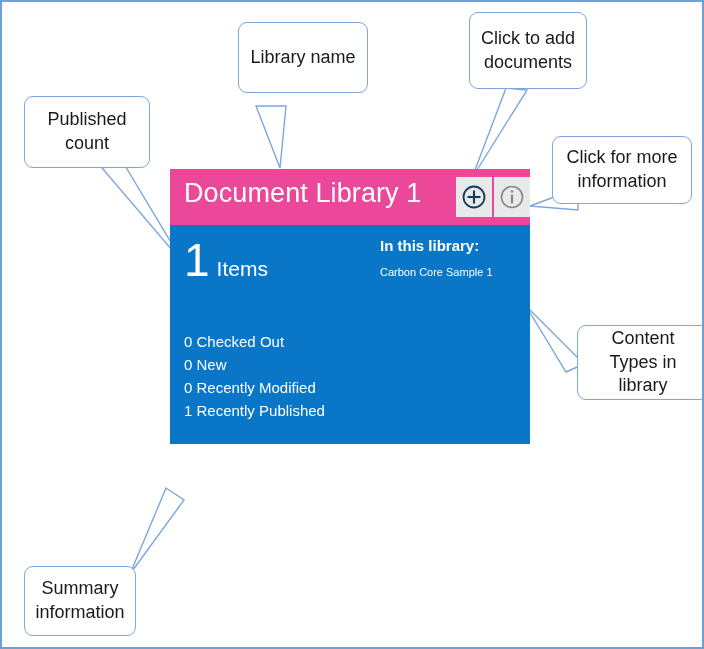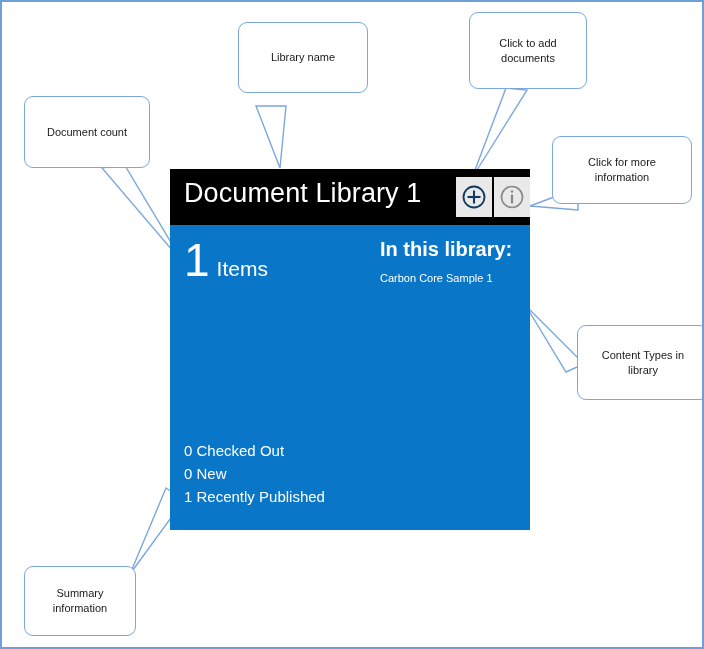--- a/index.html
+++ b/index.html
@@ -25,21 +25,21 @@
     top: 167px;
     width: 360px;
     height: 361px;
   }
   .tile-header {
     position: absolute;
     left: 0;
     top: 0;
     width: 360px;
     height: 56px;
-    background: #000000;
+    background: #ec4899;
     box-sizing: border-box;
   }
   .tile-title {
     position: absolute;
     left: 14px;
     top: 9px;
     color: #ffffff;
     font-size: 27px;
     font-weight: 400;
     letter-spacing: 0.1px;
@@ -61,21 +61,21 @@
     justify-content: center;
     cursor: pointer;
   }
   .icon-btn svg { display: block; }
 
   .tile-body {
     position: absolute;
     left: 0;
     top: 56px;
     width: 360px;
-    height: 305px;
+    height: 219px;
     background: #0a76c8;
     box-sizing: border-box;
   }
 
   .count-block {
     position: absolute;
     left: 14px;
     top: 12px;
     color: #ffffff;
     white-space: nowrap;
@@ -92,21 +92,21 @@
     margin-left: 7px;
   }
 
   .library-block {
     position: absolute;
     left: 210px;
     top: 12px;
     color: #ffffff;
   }
   .library-heading {
-    font-size: 20px;
+    font-size: 15px;
     font-weight: 600;
     line-height: 1.25;
     white-space: nowrap;
   }
   .library-item {
     font-size: 11px;
     font-weight: 400;
     line-height: 1.5;
     margin-top: 8px;
     max-width: 120px;
@@ -130,21 +130,21 @@
     position: absolute;
     border: 1.4px solid #7ba7dd;
     border-radius: 9px;
     background: #ffffff;
     box-sizing: border-box;
     display: flex;
     align-items: center;
     justify-content: center;
     text-align: center;
     color: #1a1a1a;
-    font-size: 11px;
+    font-size: 18px;
     line-height: 1.32;
     padding: 4px 8px;
   }
 
   .tail {
     position: absolute;
     overflow: visible;
     pointer-events: none;
   }
   .tail polygon {
@@ -227,27 +227,28 @@
       </div>
 
       <div class="library-block">
         <div class="library-heading">In this library:</div>
         <div class="library-item">Carbon Core Sample 1</div>
       </div>
 
       <div class="summary-block">
         <div class="summary-line">0 Checked Out</div>
         <div class="summary-line">0 New</div>
+        <div class="summary-line">0 Recently Modified</div>
         <div class="summary-line">1 Recently Published</div>
       </div>
 
     </div>
   </div>
 
-  <div class="callout" id="co-doc-count">Document count</div>
+  <div class="callout" id="co-doc-count">Published count</div>
 
   <div class="callout" id="co-lib-name">Library name</div>
 
   <div class="callout" id="co-add-docs">Click to add documents</div>
 
   <div class="callout" id="co-more-info">Click for more information</div>
 
   <div class="callout" id="co-content-typ">Content Types in library</div>
 
   <div class="callout" id="co-summary">Summary information</div>

